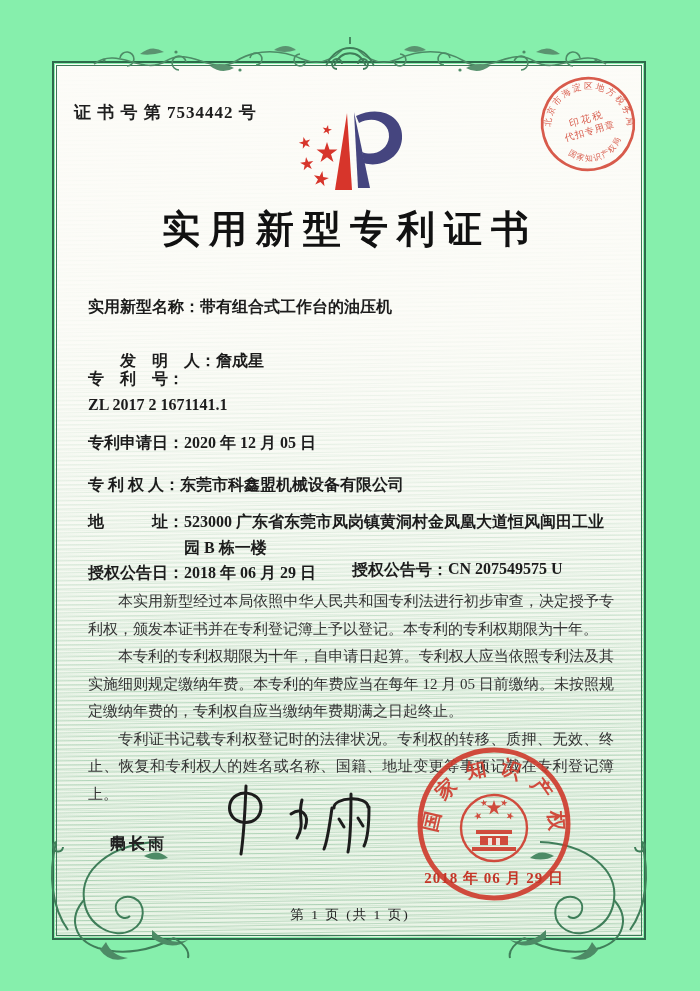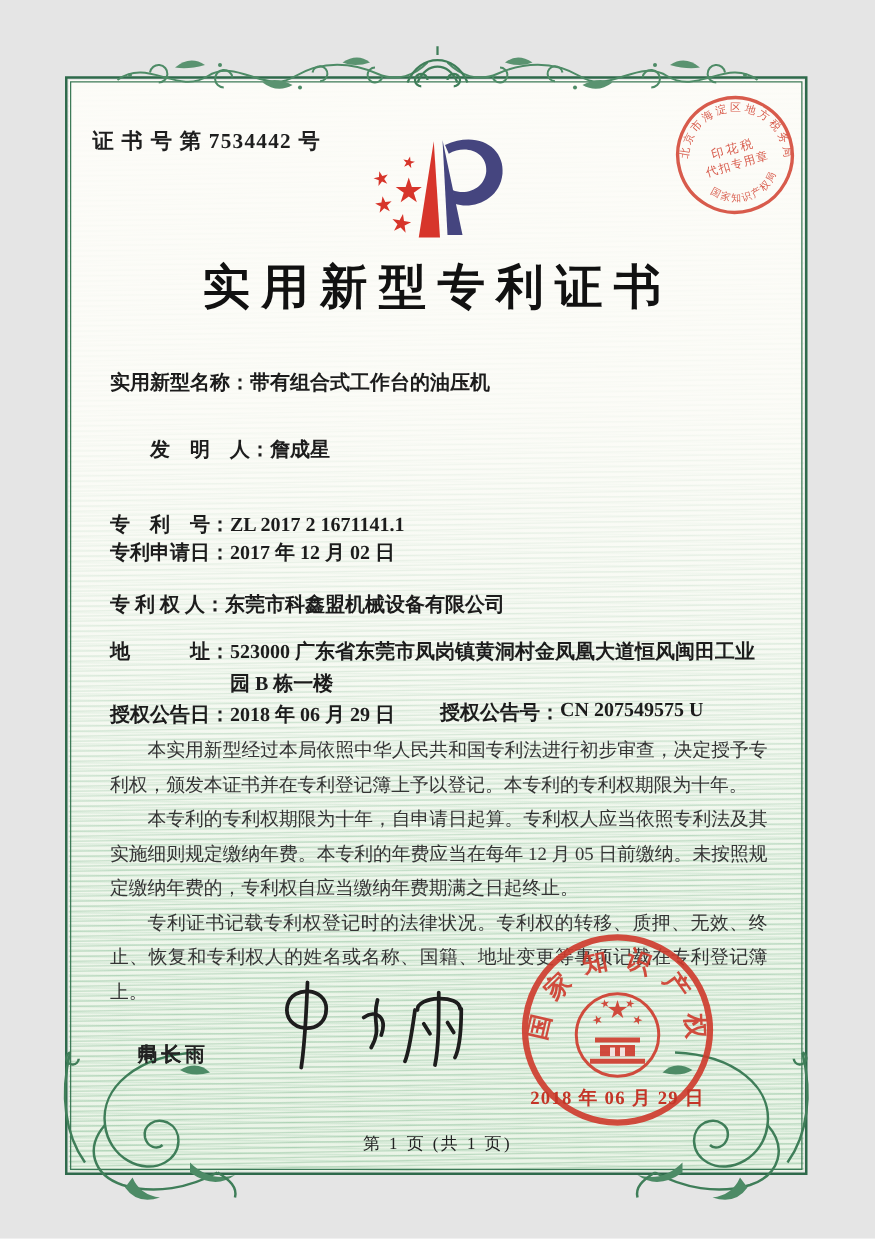--- a/index.html
+++ b/index.html
@@ -1,19 +1,19 @@
 <!DOCTYPE html>
 <html><head>
 <meta charset="utf-8">
 <style>
   * { margin:0; padding:0; box-sizing:border-box; }
   html,body { background:#ffffff; }
   .page {
     position:relative; width:700px; height:991px; margin:0 auto;
-    background:#e5e5e5; overflow:hidden;
+    background:#86efac; overflow:hidden;
     font-family:"Liberation Serif","DejaVu Serif",serif;
     color:#222;
   }
   
   .frame {
     position:absolute; left:52px; top:61px; width:594px; height:879px;
     border:2px solid #2e6a4b;
   }
   .frame-inner {
     position:absolute; left:2px; top:2px; right:2px; bottom:2px;
@@ -41,21 +41,21 @@
   .ornament { position:absolute; pointer-events:none; }
   
   .cert-no { position:absolute; left:74px; top:101px; font-size:17px; font-weight:bold; letter-spacing:1px; color:#1e1e1e; }
   .title { position:absolute; left:0; top:204px; width:100%; text-align:center;
            font-size:38px; font-weight:bold; letter-spacing:9px; color:#111; }
   .field-row { position:absolute; left:88px; display:flex; font-size:16px; font-weight:600; color:#1c1c1c; line-height:26px; }
   .field-label { flex:0 0 auto; white-space:pre; }
   .field-value { white-space:pre-wrap; }
   .row-name    { top:294px; }
   .row-inventor{ top:348px;margin-left:32px; }
-  .row-patno   { top:408px; }
+  .row-patno   { top:366px;flex-direction:column; }
   .row-filing  { top:430px; }
   .row-owner   { top:472px; }
   .row-addr    { top:509px; }
   .row-addr .field-value { width:424px; }
   .row-grant   { top:560px; width:560px; }
   .grant-right { position:absolute; left:352px; top:560px; display:flex; font-size:16px; font-weight:600; color:#1c1c1c; }
   .paras { position:absolute; left:88px; top:588px; width:526px;
            font-size:15px; line-height:27.5px; color:#343434; text-align:justify; }
   .paras p { text-indent:2em; margin:0; }
   .director-title { position:absolute; left:110px; top:798px; font-size:16px; font-weight:bold; letter-spacing:3px; color:#222;margin-top:36px; }
@@ -173,21 +173,21 @@
   <div class="field-row row-inventor">
     <span class="field-label">发　明　人：</span>
     <span class="field-value">詹成星</span>
   </div>
   <div class="field-row row-patno">
     <span class="field-label">专　利　号：</span>
     <span class="field-value">ZL 2017 2 1671141.1</span>
   </div>
   <div class="field-row row-filing">
     <span class="field-label">专利申请日：</span>
-    <span class="field-value">2017 年 12 月 02 日</span>
+    <span class="field-value">2020 年 12 月 05 日</span>
   </div>
   <div class="field-row row-owner">
     <span class="field-label">专 利 权 人：</span>
     <span class="field-value">东莞市科鑫盟机械设备有限公司</span>
   </div>
   <div class="field-row row-addr">
     <span class="field-label">地　　　址：</span>
     <span class="field-value">523000 广东省东莞市凤岗镇黄洞村金凤凰大道恒风闽田工业园 B 栋一楼</span>
   </div>
   <div class="field-row row-grant">

